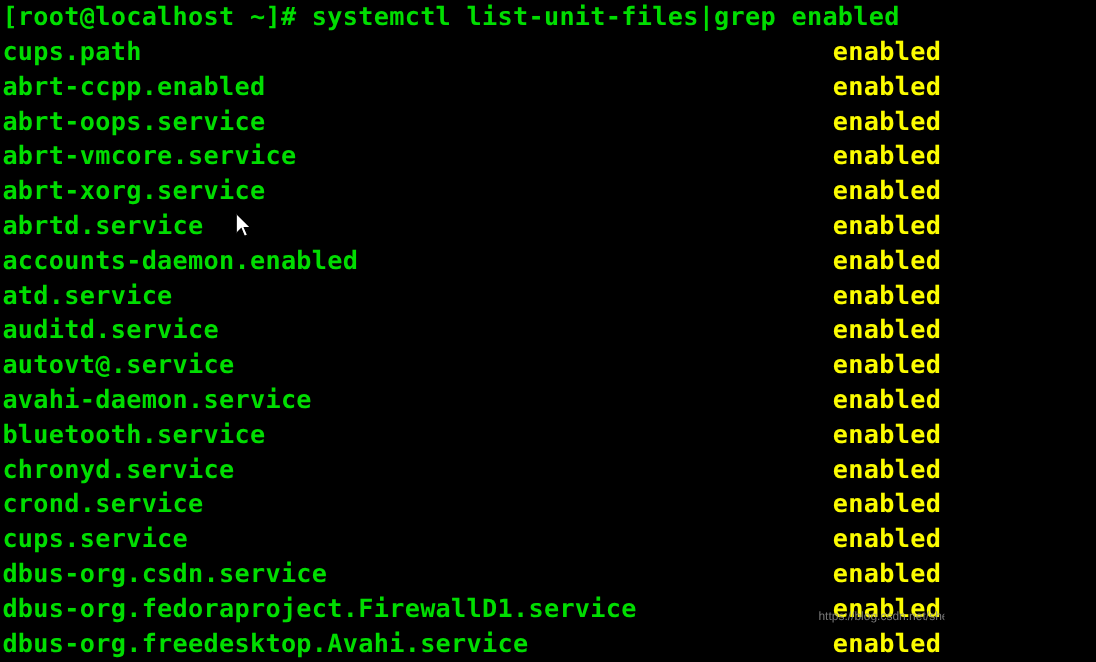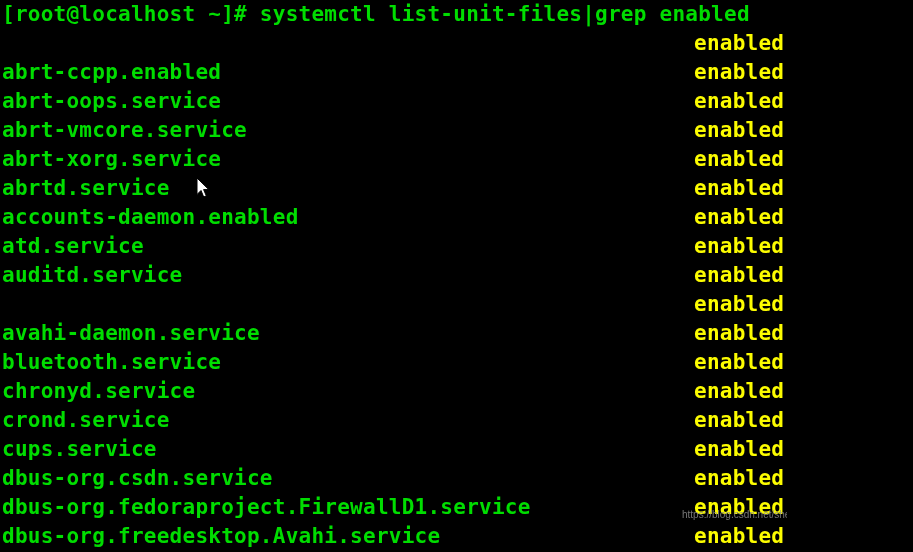--- a/index.html
+++ b/index.html
@@ -61,30 +61,30 @@
   }
 </style>
 </head>
 <body>
 
 <div id="terminal">
 
   <div class="line prompt-line">[root@localhost ~]# systemctl list-unit-files|grep enabled</div>
 
   <div id="output">
-      <div class="line"><span class="unit-state">enabled</span></div>
+      <div class="line"><span class="unit-name">cups.path</span><span class="unit-state">enabled</span></div>
       <div class="line"><span class="unit-name">abrt-ccpp.enabled</span><span class="unit-state">enabled</span></div>
       <div class="line"><span class="unit-name">abrt-oops.service</span><span class="unit-state">enabled</span></div>
       <div class="line"><span class="unit-name">abrt-vmcore.service</span><span class="unit-state">enabled</span></div>
       <div class="line"><span class="unit-name">abrt-xorg.service</span><span class="unit-state">enabled</span></div>
       <div class="line"><span class="unit-name">abrtd.service</span><span class="unit-state">enabled</span></div>
       <div class="line"><span class="unit-name">accounts-daemon.enabled</span><span class="unit-state">enabled</span></div>
       <div class="line"><span class="unit-name">atd.service</span><span class="unit-state">enabled</span></div>
       <div class="line"><span class="unit-name">auditd.service</span><span class="unit-state">enabled</span></div>
-      <div class="line"><span class="unit-state">enabled</span></div>
+      <div class="line"><span class="unit-name">autovt@.service</span><span class="unit-state">enabled</span></div>
       <div class="line"><span class="unit-name">avahi-daemon.service</span><span class="unit-state">enabled</span></div>
       <div class="line"><span class="unit-name">bluetooth.service</span><span class="unit-state">enabled</span></div>
       <div class="line"><span class="unit-name">chronyd.service</span><span class="unit-state">enabled</span></div>
       <div class="line"><span class="unit-name">crond.service</span><span class="unit-state">enabled</span></div>
       <div class="line"><span class="unit-name">cups.service</span><span class="unit-state">enabled</span></div>
       <div class="line"><span class="unit-name">dbus-org.csdn.service</span><span class="unit-state">enabled</span></div>
       <div class="line"><span class="unit-name">dbus-org.fedoraproject.FirewallD1.service</span><span class="unit-state">enabled</span></div>
       <div class="line"><span class="unit-name">dbus-org.freedesktop.Avahi.service</span><span class="unit-state">enabled</span></div>
     </div>
 

